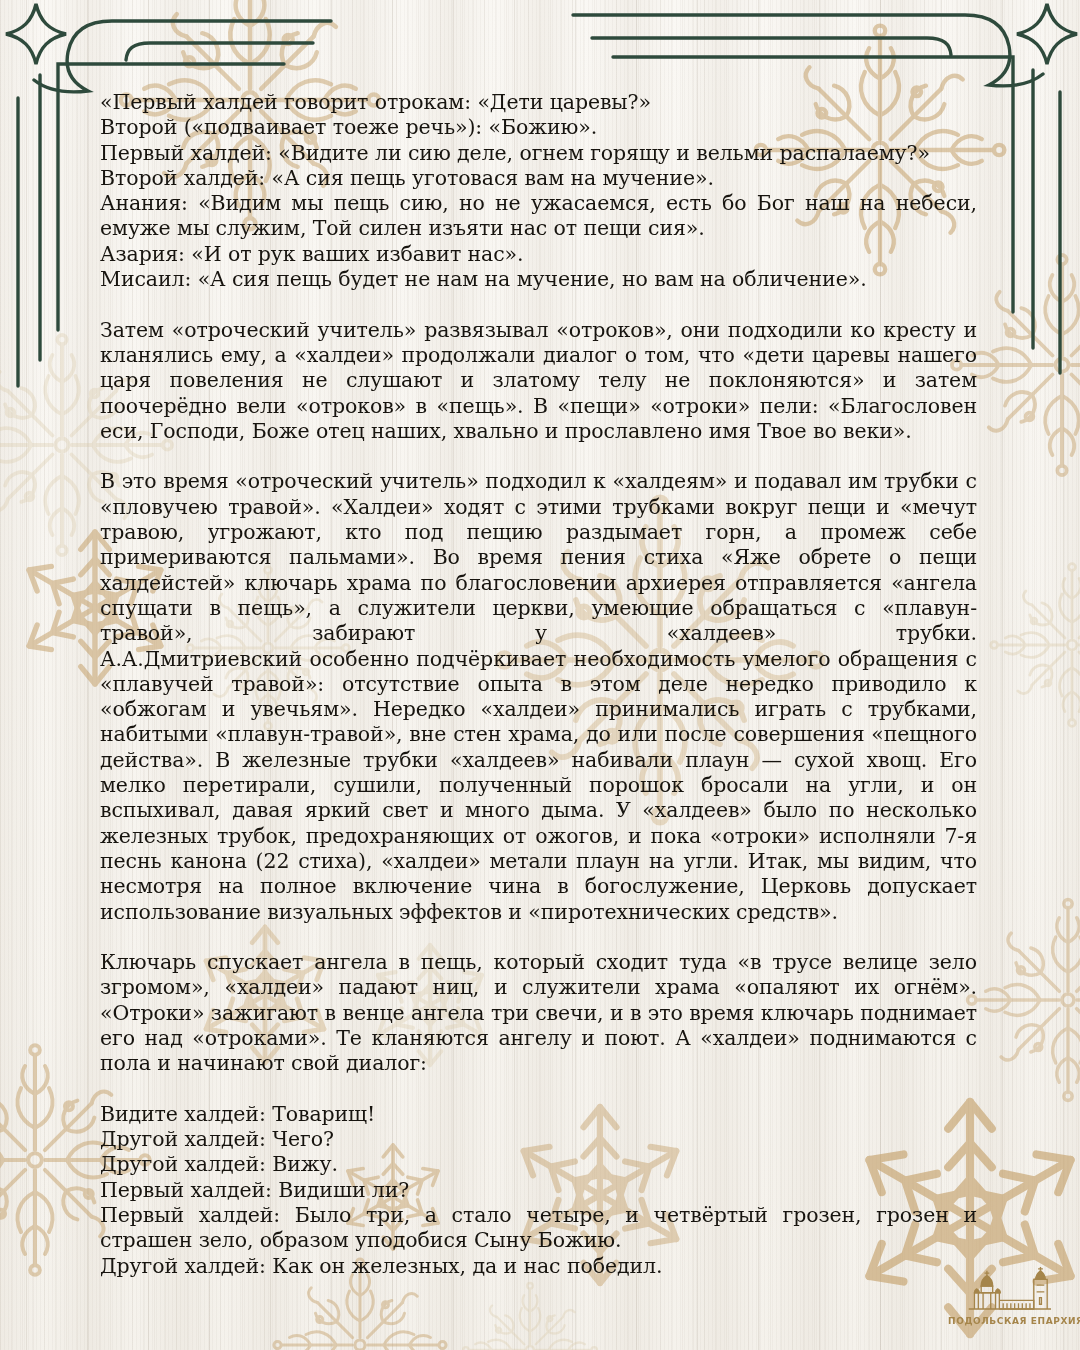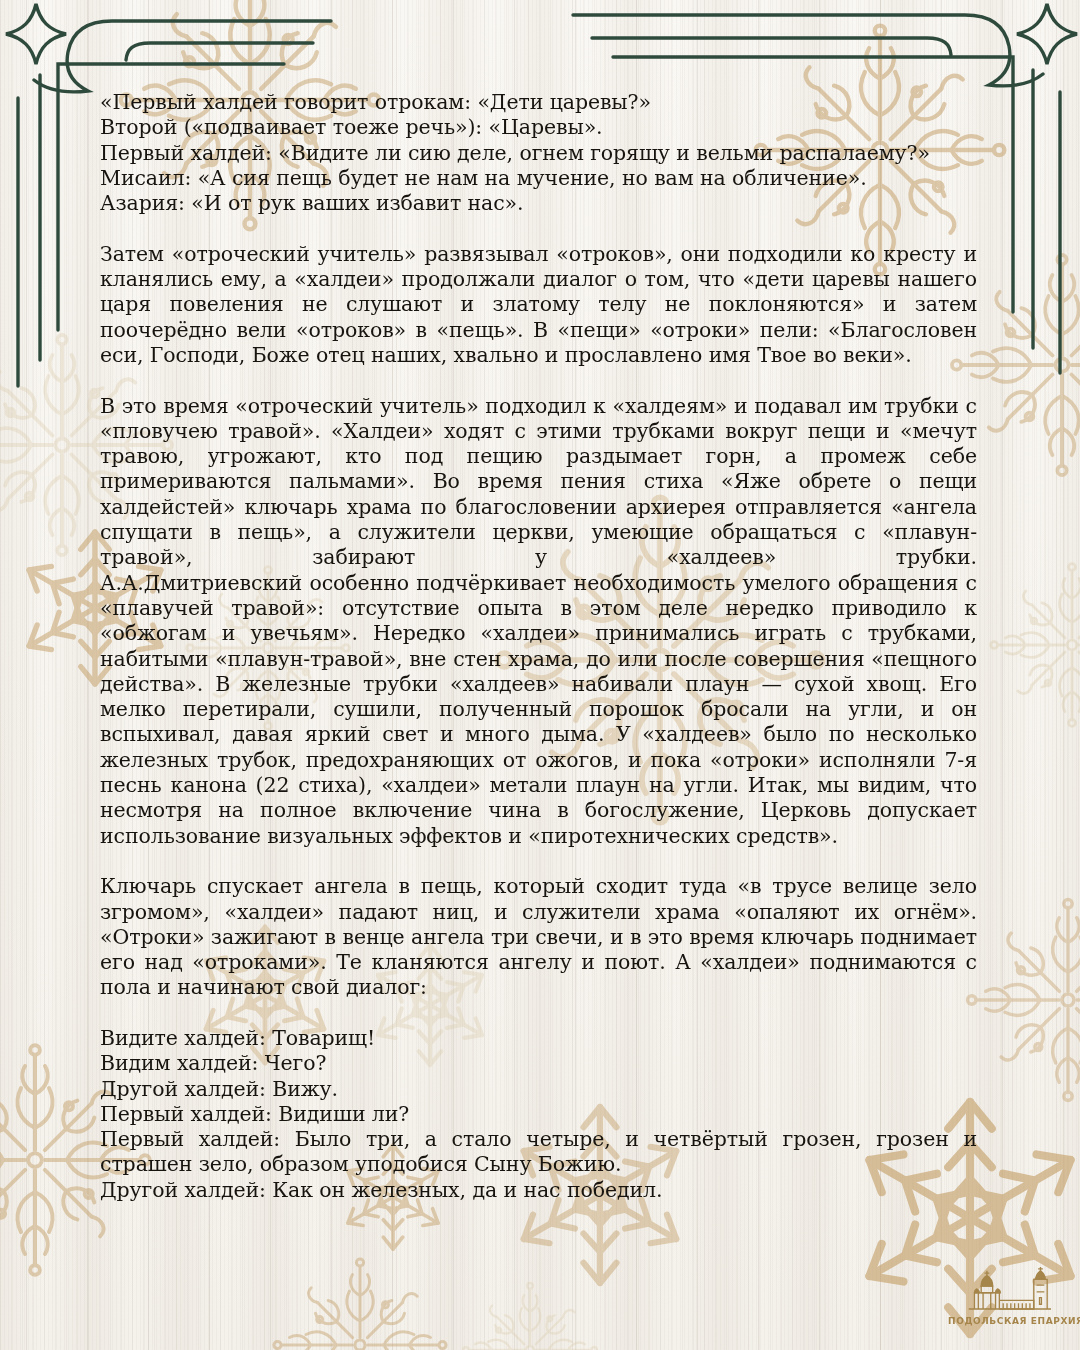--- a/index.html
+++ b/index.html
@@ -142,42 +142,44 @@
       <path d="M27,38 L362,38 C379,38 385,44 386,55"></path>
       <path d="M48,57 L448,57 L448,312"></path>
       <path d="M468,70 L468,348"></path>
     </g>
   </svg>
 
   <main class="text">
 
     <div class="block">
       <p>«Первый халдей говорит отрокам: «Дети царевы?»</p>
-      <p>Второй («подваивает тоеже речь»): «Царевы».</p>
+      <p>Второй («подваивает тоеже речь»): «Божию».</p>
       <p>Первый халдей: «Видите ли сию деле, огнем горящу и вельми распалаему?»</p>
+      <p>Второй халдей: «А сия пещь уготовася вам на мучение».</p>
+      <p>Анания: «Видим мы пещь сию, но не ужасаемся, есть бо Бог наш на небеси, емуже мы служим, Той силен изъяти нас от пещи сия».</p>
+      <p>Азария: «И от рук ваших избавит нас».</p>
       <p>Мисаил: «А сия пещь будет не нам на мучение, но вам на обличение».</p>
-      <p>Азария: «И от рук ваших избавит нас».</p>
     </div>
 
     <div class="block">
       <p>Затем «отроческий учитель» развязывал «отроков», они подходили ко кресту и кланялись ему, а «халдеи» продолжали диалог о том, что «дети царевы нашего царя повеления не слушают и златому телу не поклоняются» и затем поочерёдно вели «отроков» в «пещь». В «пещи» «отроки» пели: «Благословен еси, Господи, Боже отец наших, хвально и прославлено имя Твое во веки».</p>
     </div>
 
     <div class="block">
       <p class="stretch-last">В это время «отроческий учитель» подходил к «халдеям» и подавал им трубки с «пловучею травой». «Халдеи» ходят с этими трубками вокруг пещи и «мечут травою, угрожают, кто под пещию раздымает горн, а промеж себе примериваются пальмами». Во время пения стиха «Яже обрете о пещи халдейстей» ключарь храма по благословении архиерея отправляется «ангела спущати в пещь», а служители церкви, умеющие обращаться с «плавун-травой», забирают у «халдеев» трубки.</p>
       <p>А.А.Дмитриевский особенно подчёркивает необходимость умелого обращения с «плавучей травой»: отсутствие опыта в этом деле нередко приводило к «обжогам и увечьям». Нередко «халдеи» принимались играть с трубками, набитыми «плавун-травой», вне стен храма, до или после совершения «пещного действа». В железные трубки «халдеев» набивали плаун — сухой хвощ. Его мелко перетирали, сушили, полученный порошок бросали на угли, и он вспыхивал, давая яркий свет и много дыма. У «халдеев» было по несколько железных трубок, предохраняющих от ожогов, и пока «отроки» исполняли 7-я песнь канона (22 стиха), «халдеи» метали плаун на угли. Итак, мы видим, что несмотря на полное включение чина в богослужение, Церковь допускает использование визуальных эффектов и «пиротехнических средств».</p>
     </div>
 
     <div class="block">
       <p>Ключарь спускает ангела в пещь, который сходит туда «в трусе велице зело згромом», «халдеи» падают ниц, и служители храма «опаляют их огнём». «Отроки» зажигают в венце ангела три свечи, и в это время ключарь поднимает его над «отроками». Те кланяются ангелу и поют. А «халдеи» поднимаются с пола и начинают свой диалог:</p>
     </div>
 
     <div class="block">
       <p>Видите халдей: Товарищ!</p>
-      <p>Видим халдей: Чего?</p>
+      <p>Другой халдей: Чего?</p>
       <p>Другой халдей: Вижу.</p>
       <p>Первый халдей: Видиши ли?</p>
       <p>Первый халдей: Было три, а стало четыре, и четвёртый грозен, грозен и страшен зело, образом уподобися Сыну Божию.</p>
       <p>Другой халдей: Как он железных, да и нас победил.</p>
     </div>
 
   </main>
 
   <div class="logo">
     <svg width="96" height="44" viewBox="0 0 100 46">

